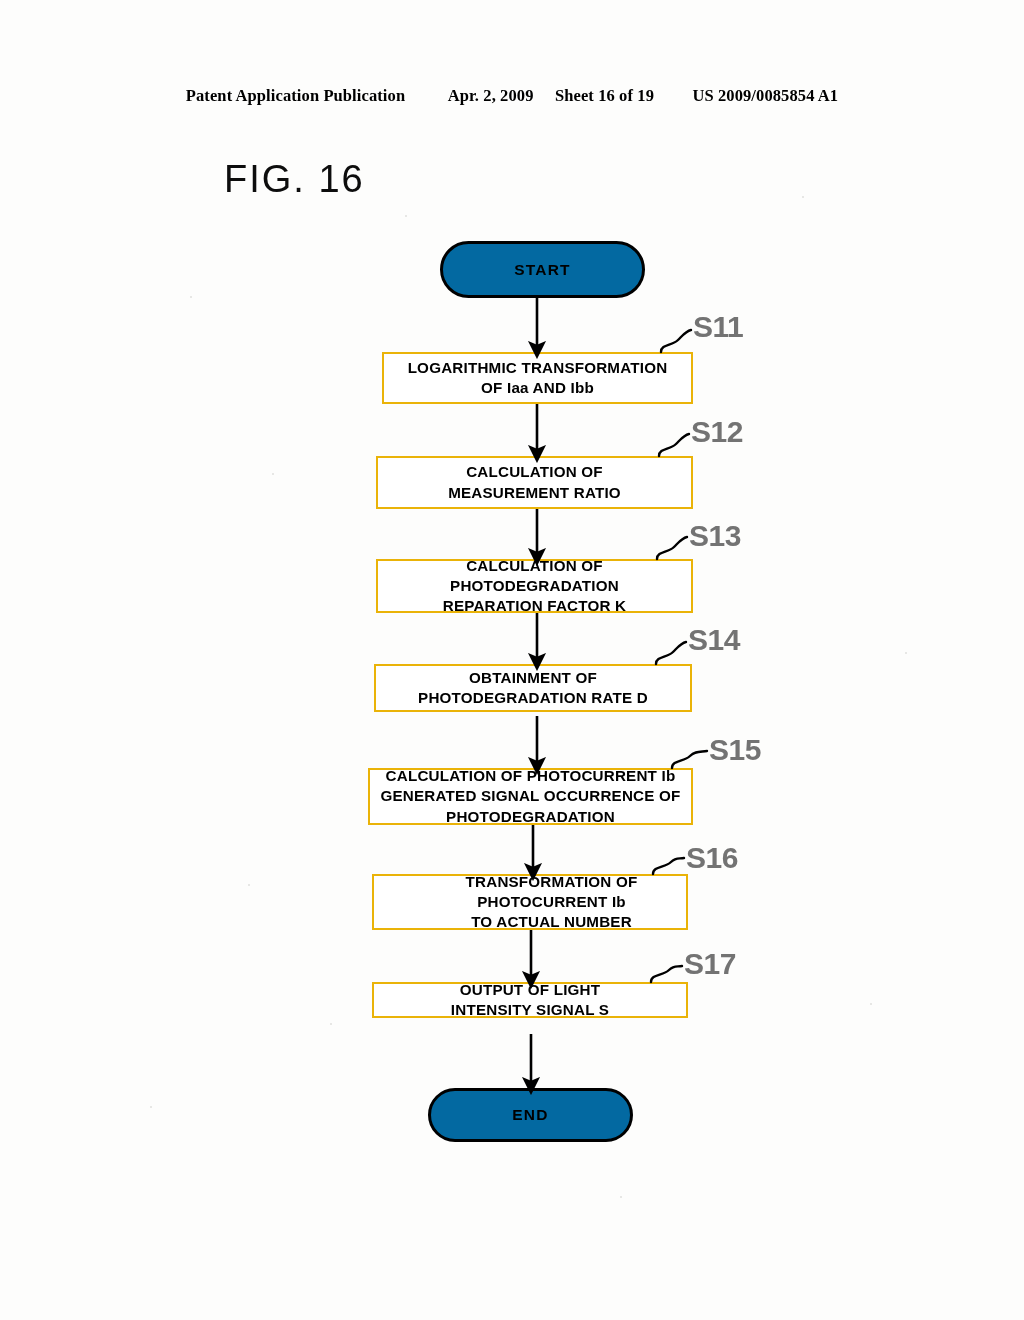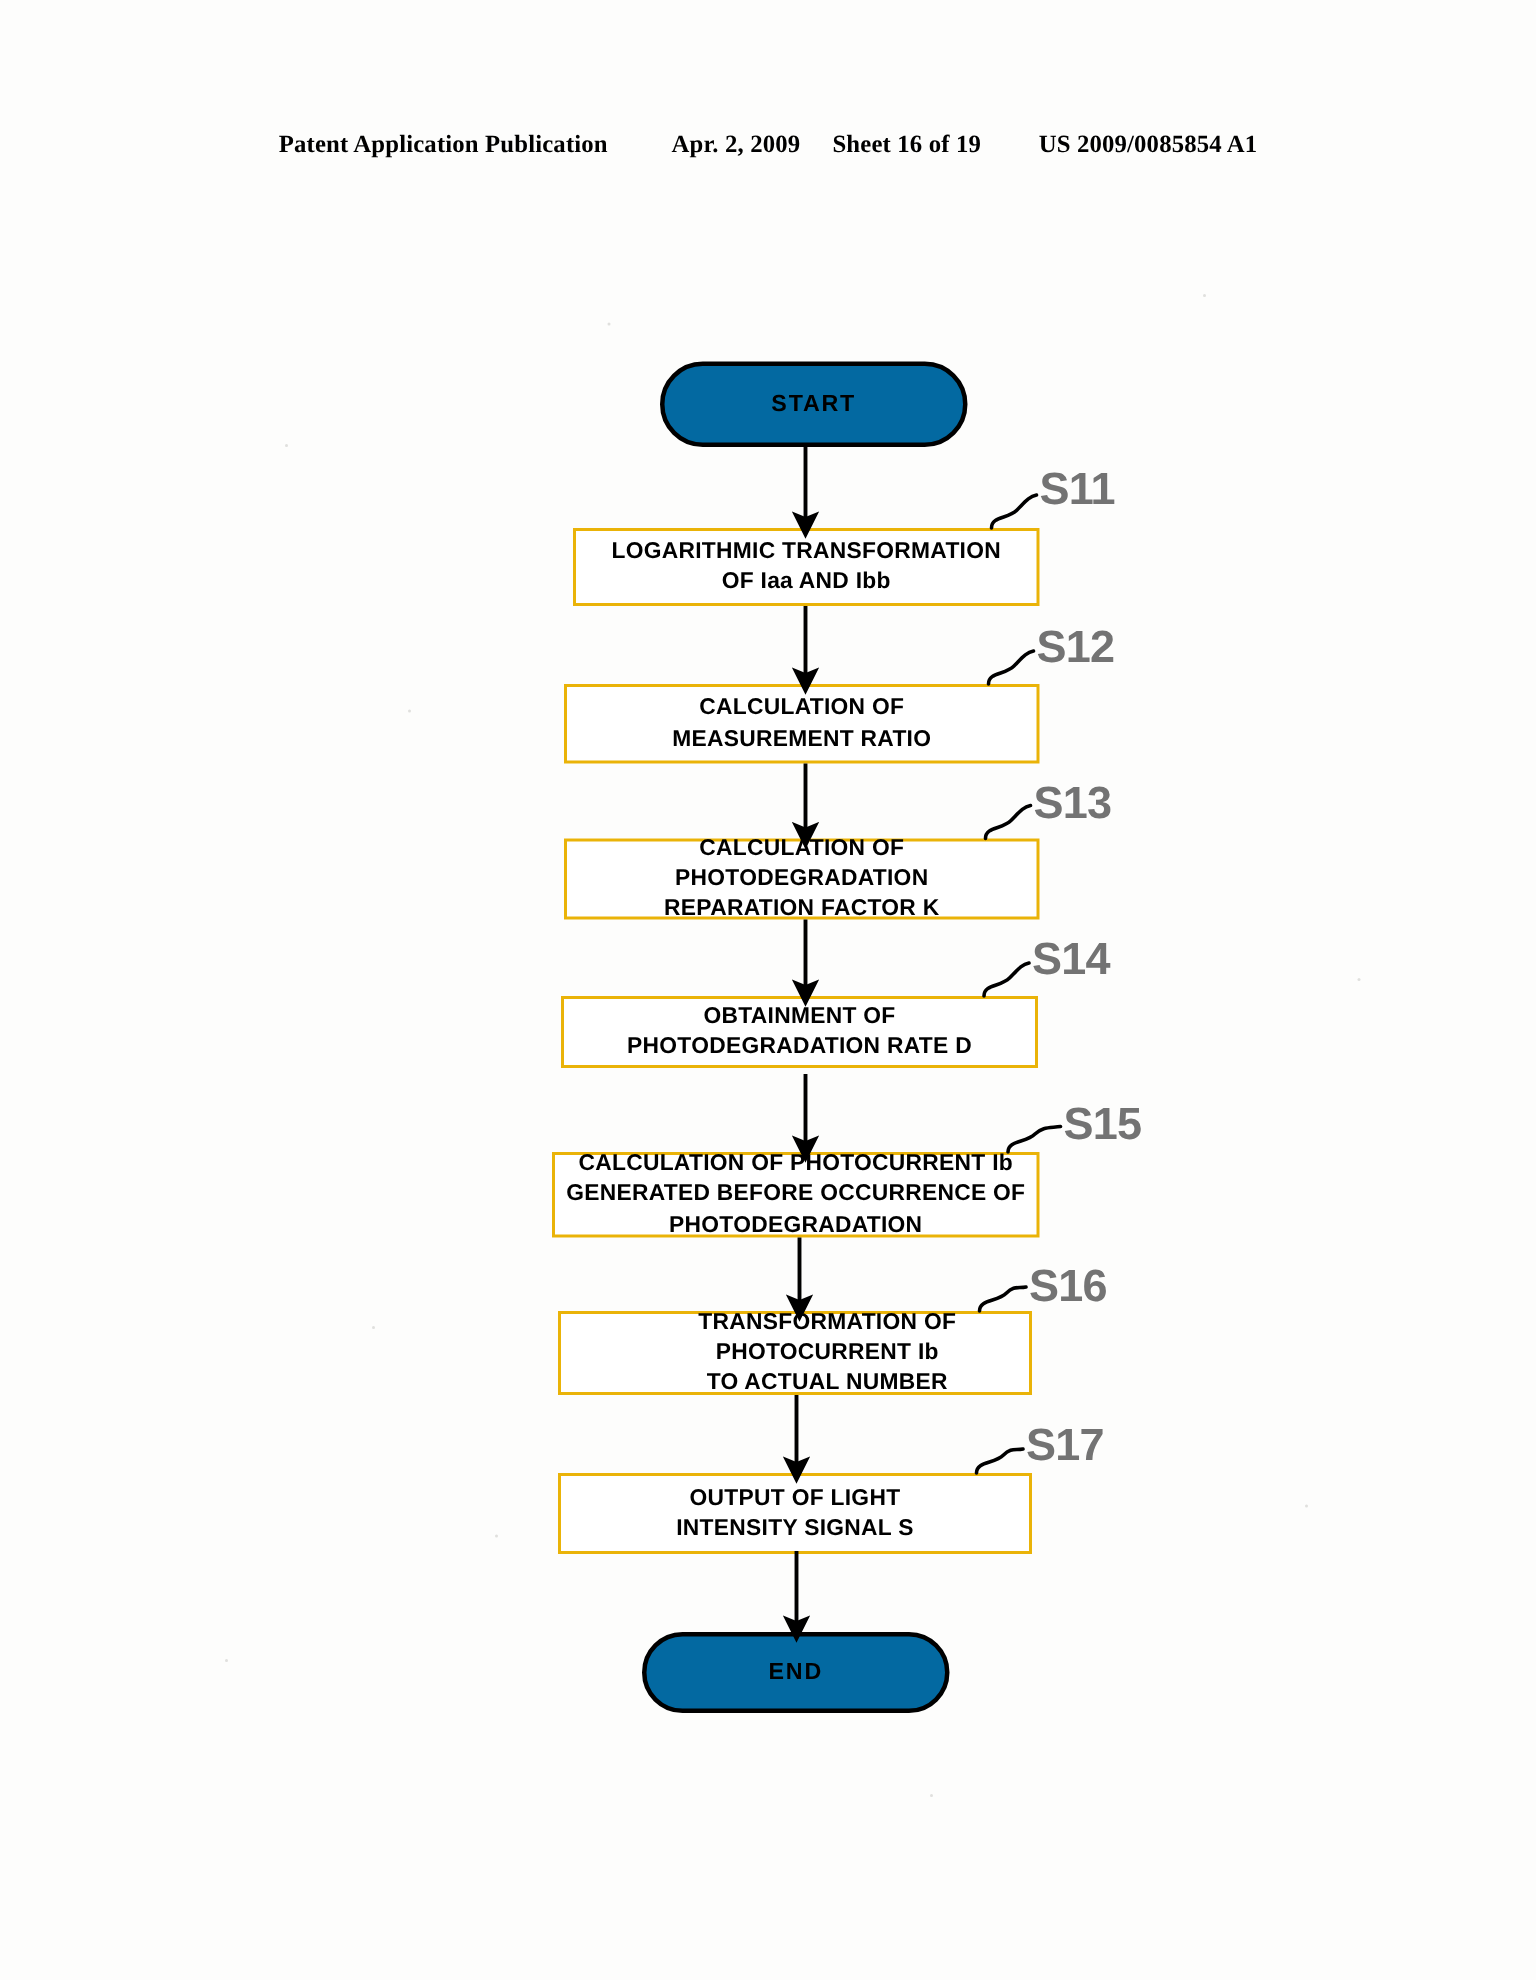--- a/index.html
+++ b/index.html
@@ -134,20 +134,21 @@
   <div id="header">
     <span class="seg">Patent Application Publication</span>
     <span class="gap-lg"></span>
     <span class="seg">Apr. 2, 2009</span>
     <span class="gap-sm"></span>
     <span class="seg">Sheet 16 of 19</span>
     <span class="gap-md"></span>
     <span class="seg">US 2009/0085854 A1</span>
   </div>
 
+  <div id="fig-title">FIG. 16</div>
 
   <div id="flow">
 
     <div class="terminator" style="left:440px; top:241px; width:205px; height:57px;">
       <span class="t-label">START</span>
     </div>
 
     <div class="proc" style="left:382px; top:352px; width:311px; height:52px;">
       <span class="p-label">LOGARITHMIC TRANSFORMATION
 OF Iaa AND Ibb</span>
@@ -168,33 +169,33 @@
     <div class="step-id" style="left:689px; top:519px;">S13</div>
 
     <div class="proc" style="left:374px; top:664px; width:318px; height:48px;">
       <span class="p-label">OBTAINMENT OF
 PHOTODEGRADATION RATE D</span>
     </div>
     <div class="step-id" style="left:688px; top:623px;">S14</div>
 
     <div class="proc" style="left:368px; top:768px; width:325px; height:57px;">
       <span class="p-label">CALCULATION OF PHOTOCURRENT Ib
-GENERATED BEFORE OCCURRENCE OF
+GENERATED SIGNAL OCCURRENCE OF
 PHOTODEGRADATION</span>
     </div>
     <div class="step-id" style="left:709px; top:733px;">S15</div>
 
     <div class="proc" style="left:372px; top:874px; width:316px; height:56px;padding-left:43px;">
       <span class="p-label">TRANSFORMATION OF
 PHOTOCURRENT Ib
 TO ACTUAL NUMBER</span>
     </div>
     <div class="step-id" style="left:686px; top:841px;">S16</div>
 
-    <div class="proc" style="left:372px; top:982px; width:316px; height:54px;">
+    <div class="proc" style="left:372px; top:982px; width:316px; height:36px;">
       <span class="p-label">OUTPUT OF LIGHT
 INTENSITY SIGNAL S</span>
     </div>
     <div class="step-id" style="left:684px; top:947px;">S17</div>
 
     <div class="terminator" style="left:428px; top:1088px; width:205px; height:54px;">
       <span class="t-label">END</span>
     </div>
 
     <svg id="wires" viewBox="0 0 1024 1320" xmlns="http://www.w3.org/2000/svg">

